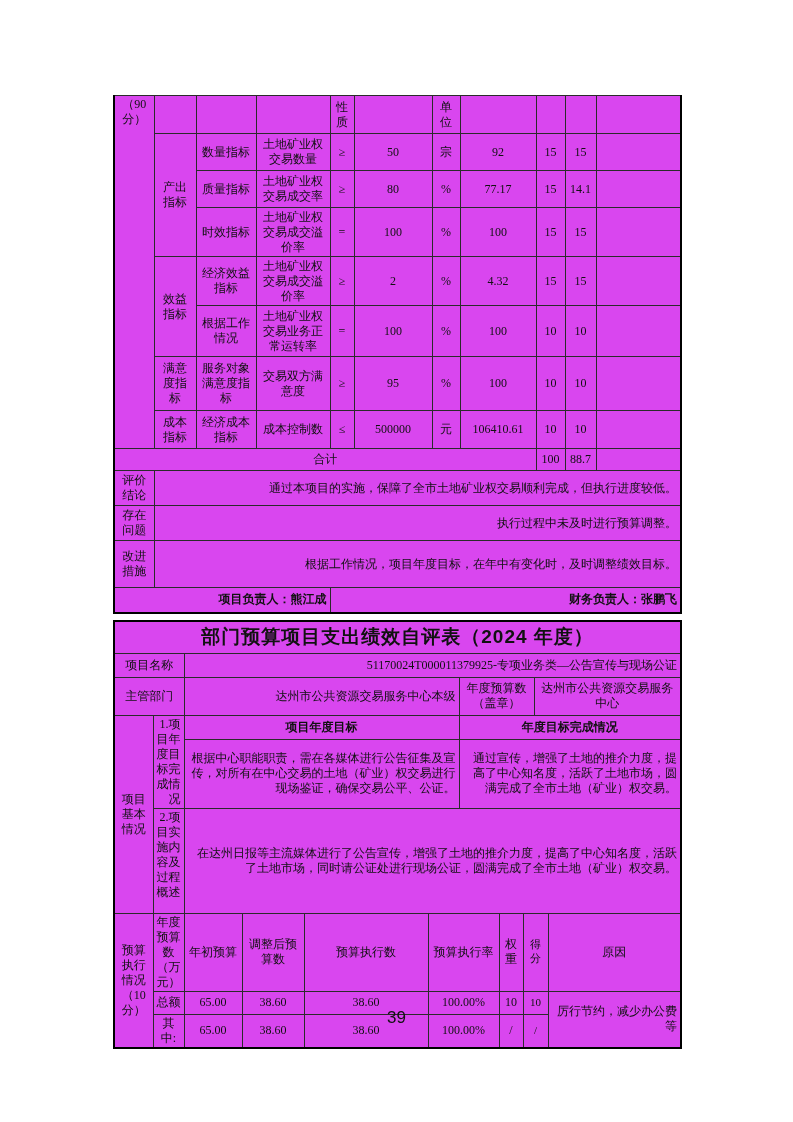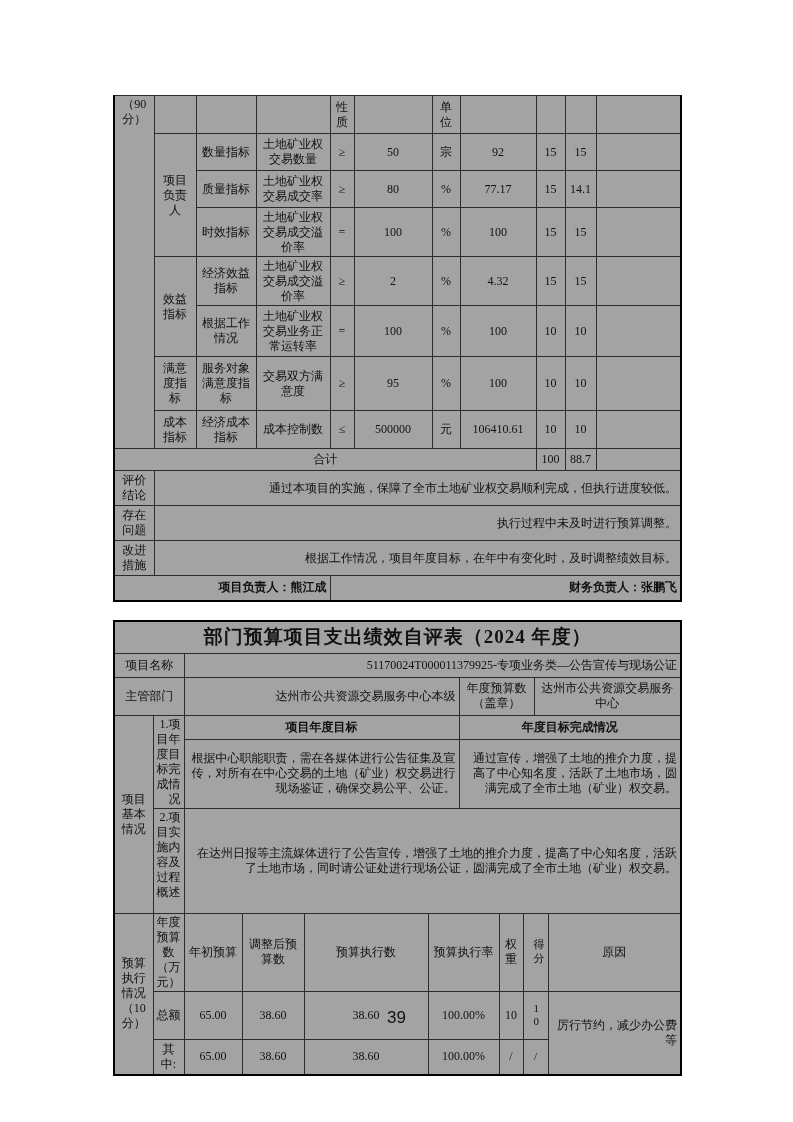--- a/index.html
+++ b/index.html
@@ -1,30 +1,30 @@
 <!DOCTYPE html>
 <html><head>
 <meta charset="utf-8">
 <style>
   html,body{margin:0;padding:0;background:#ffffff;}
   body{width:793px;height:1122px;position:relative;
        font-family:"Liberation Serif","DejaVu Serif",serif;color:#111;}
-  table{border-collapse:collapse;table-layout:fixed;background:#a3a3a3;}
+  table{border-collapse:collapse;table-layout:fixed;background:#d946ef;}
   td{border:1px solid #2b2b2b;font-size:12px;line-height:1.25;
      text-align:center;vertical-align:middle;padding:1px 3px;
      word-break:break-all;overflow:hidden;}
   .t1{position:absolute;left:113px;top:95px;width:567px;
       border:2px solid #000;border-top-width:1px;}
   .t2{position:absolute;left:113px;top:620px;width:567px;border:2px solid #000;}
   .left{text-align:right;}
   .vtop{vertical-align:top;}
   .bold{font-weight:bold;font-family:"Liberation Sans","DejaVu Sans",sans-serif;}
   .title-cell{font-weight:bold;font-size:19px;
-      font-family:Liberation Serif, serif;letter-spacing:1px;}
-  .tight{padding:10px;font-size:11px;}
+      font-family:Liberation Sans, sans-serif;letter-spacing:1px;}
+  .tight{padding:4px;font-size:11px;}
   .pagenum{position:absolute;top:1008px;left:0;width:793px;text-align:center;
       font-size:17px;font-family:"Liberation Sans","DejaVu Sans",sans-serif;}
 </style>
 </head>
 <body>
 
 <table class="t1">
   <colgroup>
     <col style="width:40px">
       <col style="width:42px">
@@ -46,21 +46,21 @@
     <td></td>
     <td>性质</td>
     <td></td>
     <td>单位</td>
     <td></td>
     <td></td>
     <td></td>
     <td></td>
   </tr>
   <tr style="height:37px">
-    <td rowspan="3">项目负责人</td>
+    <td rowspan="3">产出指标</td>
     <td>数量指标</td>
     <td>土地矿业权交易数量</td>
     <td>≥</td>
     <td>50</td>
     <td>宗</td>
     <td>92</td>
     <td>15</td>
     <td>15</td>
     <td></td>
   </tr>
@@ -140,21 +140,21 @@
     <td></td>
   </tr>
   <tr style="height:35px">
     <td>评价结论</td>
     <td colspan="10" class="left">通过本项目的实施，保障了全市土地矿业权交易顺利完成，但执行进度较低。</td>
   </tr>
   <tr style="height:35px">
     <td>存在问题</td>
     <td colspan="10" class="left">执行过程中未及时进行预算调整。</td>
   </tr>
-  <tr style="height:35px">
+  <tr style="height:47px">
     <td>改进措施</td>
     <td colspan="10" class="left">根据工作情况，项目年度目标，在年中有变化时，及时调整绩效目标。</td>
   </tr>
   <tr style="height:25px">
     <td colspan="4" class="left bold">项目负责人：熊江成</td>
     <td colspan="7" class="left bold">财务负责人：张鹏飞</td>
   </tr>
 </tbody>
   </table>
 

